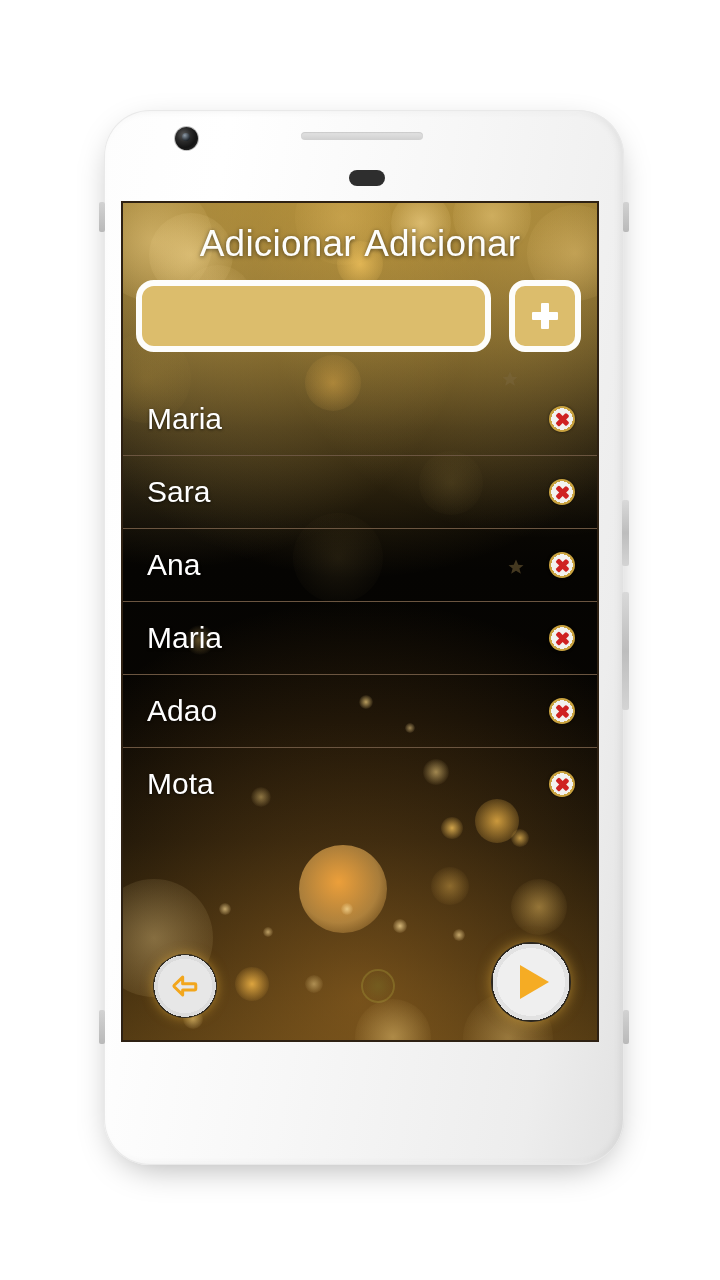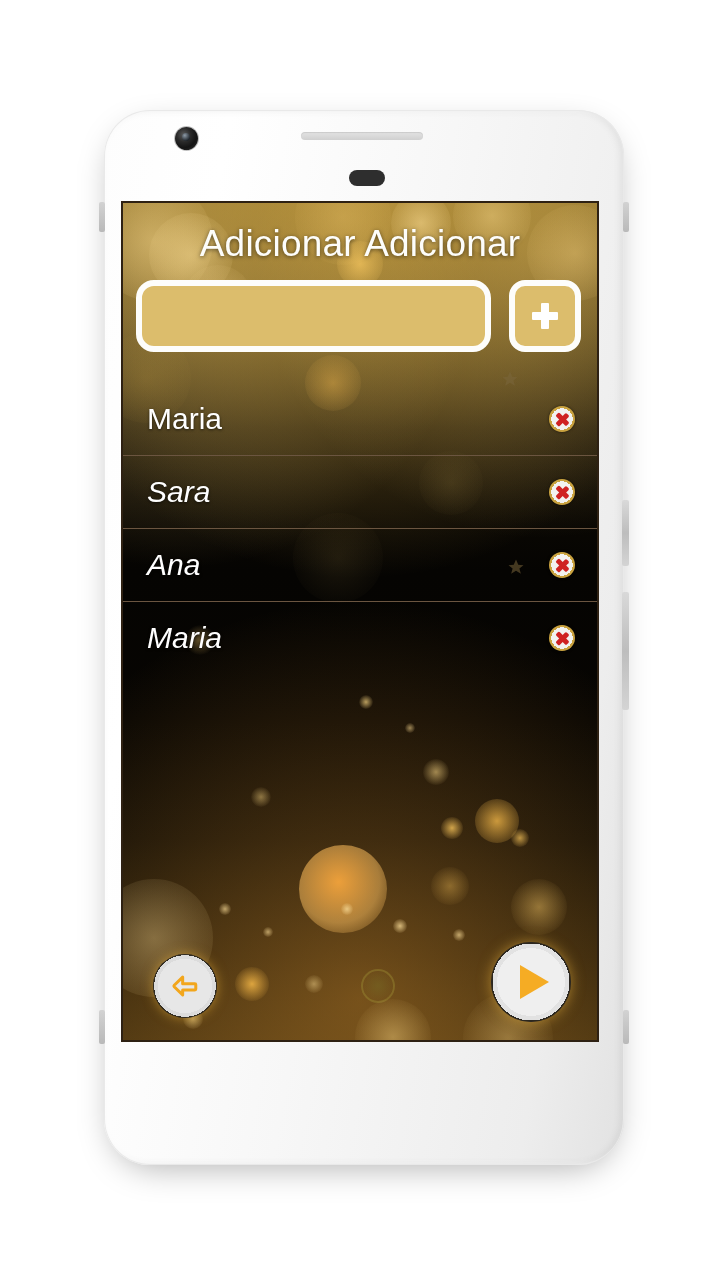--- a/index.html
+++ b/index.html
@@ -76,21 +76,21 @@
       border:6px solid #fdfdfb;border-radius:16px;background:#dcbd6c;cursor:pointer;
       display:flex;align-items:center;justify-content:center;padding:0;}
   .plus-glyph{position:relative;width:26px;height:26px;}
   .plus-glyph:before,.plus-glyph:after{content:"";position:absolute;background:#ffffff;border-radius:1px;}
   .plus-glyph:before{left:9px;top:0;width:8px;height:26px;}
   .plus-glyph:after{left:0;top:9px;width:26px;height:8px;}
 
   
   .player-list{position:absolute;left:0;top:180px;width:474px;}
   .player-row{position:relative;height:72px;}
-  .player-row + .player-row{border-top:1px solid #6b5540;font-style:italic;}
+  .player-row + .player-row{border-top:1px solid #6b5540;}
   .player-name{position:absolute;left:24px;top:50%;transform:translateY(-50%);
       font-size:30px;color:#ffffff;white-space:nowrap;
       text-shadow:0 1px 3px rgba(0,0,0,.6);}
   .delete-btn{position:absolute;right:22px;top:50%;transform:translateY(-50%);
       width:26px;height:26px;border-radius:50%;cursor:pointer;padding:0;border:none;
       background:radial-gradient(circle at 50% 50%,#f2f2f0 0 58%,#c9a23f 58% 78%,#8a6a1d 78% 100%);
       box-shadow:0 0 3px rgba(0,0,0,.6);
       display:flex;align-items:center;justify-content:center;}
   .x-glyph{position:relative;width:13px;height:13px;}
   .x-glyph:before,.x-glyph:after{content:"";position:absolute;left:4.5px;top:-1px;
@@ -215,20 +215,32 @@
         <button class="delete-btn">
             <span class="x-glyph"></span>
           </button>
       </div>
       <div class="player-row">
         <span class="player-name">Maria</span>
         <button class="delete-btn">
             <span class="x-glyph"></span>
           </button>
       </div>
+      <div class="player-row">
+        <span class="player-name">Adao</span>
+        <button class="delete-btn">
+            <span class="x-glyph"></span>
+          </button>
+      </div>
+      <div class="player-row">
+        <span class="player-name">Mota</span>
+        <button class="delete-btn">
+            <span class="x-glyph"></span>
+          </button>
+      </div>
     </div>
 
     <button class="nav-back">
       <svg class="arrow-left-glyph" viewBox="0 0 32 26">
         <path d="M13.5 3.5 L4.5 12.2 a1.2 1.2 0 0 0 0 1.6 L13.5 22.5 v-5.2 h13 a1 1 0 0 0 1-1 v-4.6 a1 1 0 0 0-1-1 h-13 z" fill="none" stroke="#f2a61c" stroke-width="3.2" stroke-linejoin="round"></path>
       </svg>
     </button>
 
     <button class="nav-play">
       <span class="play-glyph"></span>

